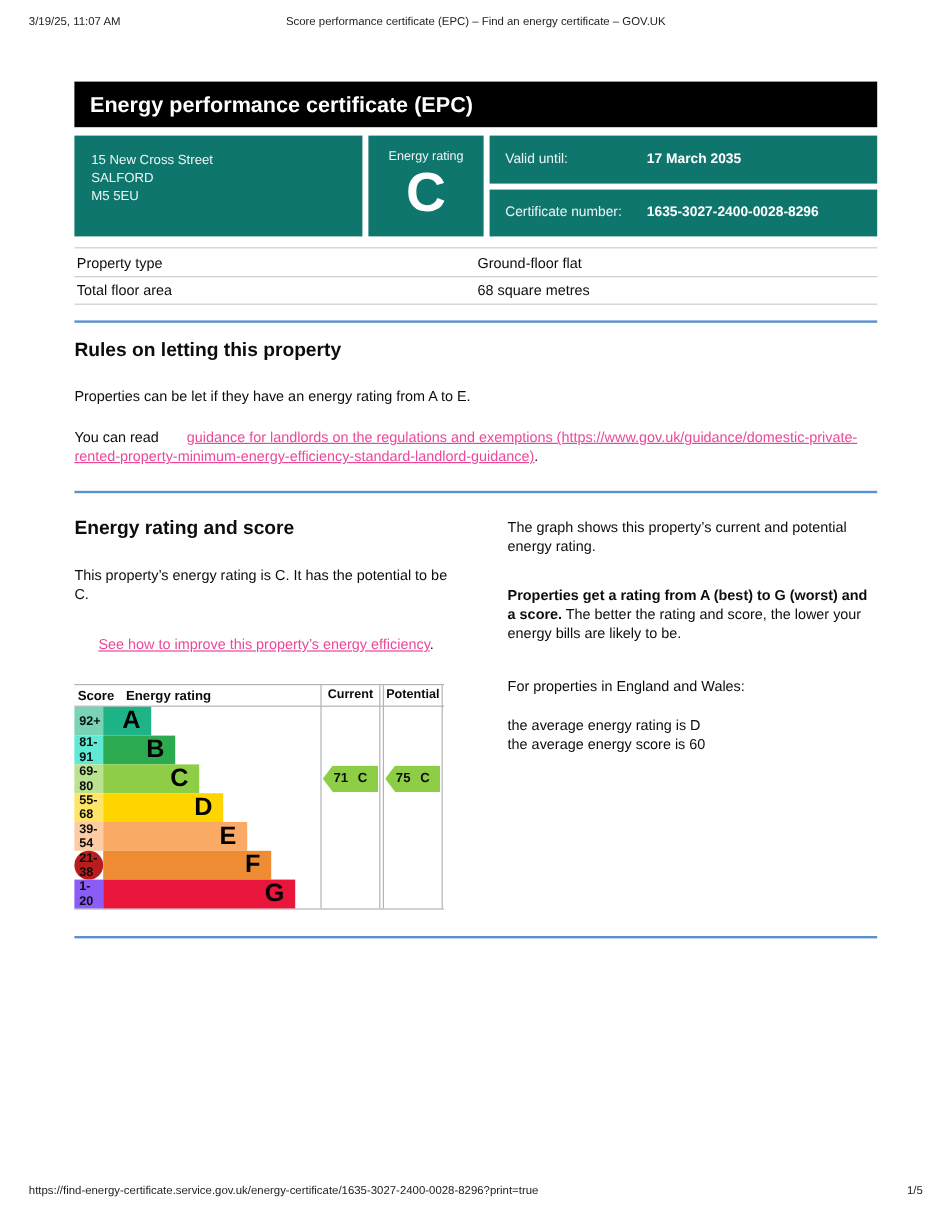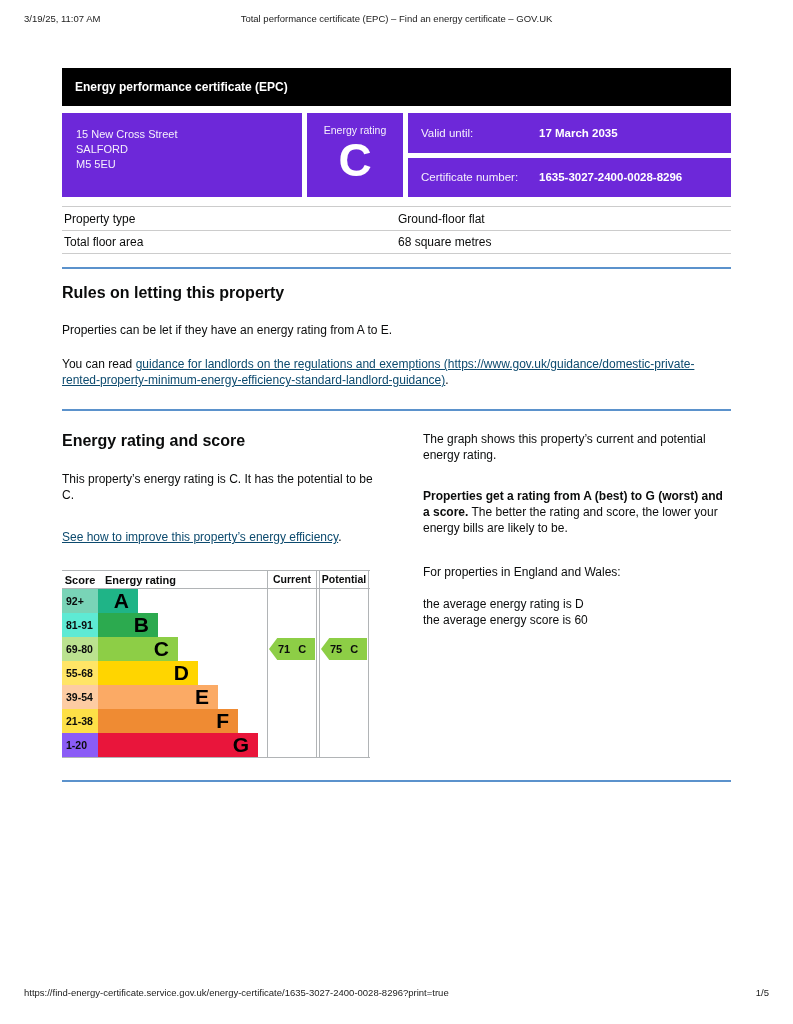--- a/index.html
+++ b/index.html
@@ -11,24 +11,24 @@
   }
   
   .print-header { position:absolute; top:13px; left:24px; right:24px; height:14px; font-size:9.5px; color:#222; }
   .ph-date { position:absolute; left:0; top:0; }
   .ph-title { display:block; text-align:center; }
   .print-footer { position:absolute; top:987px; left:24px; right:24px; font-size:9.5px; color:#222; display:flex; justify-content:space-between; }
 
   .content { position:absolute; left:62px; top:68px; width:669px; }
 
   .banner { background:#000; color:#fff; height:38px; display:flex; align-items:center; padding:0 13px; }
-  .banner h1 { font-size:12px; font-weight:bold; }
+  .banner h1 { font-size:18px; font-weight:bold; }
 
   .blue-row { display:flex; margin-top:7px; height:84px; gap:5px; }
-  .bluebox { background:#6d28d9; color:#fff; }
+  .bluebox { background:#0f766e; color:#fff; }
   .address-box { width:240px; padding:14px 14px; font-size:11px; line-height:15px; color:rgba(255,255,255,0.93); }
   .rating-box { width:96px; text-align:center; padding-top:11px; font-size:10.5px; color:rgba(255,255,255,0.93); }
   .rating-big { font-size:46px; font-weight:bold; line-height:48px; color:#fff; }
   .right-boxes { flex:1; display:flex; flex-direction:column; gap:5px; }
   .info-box { flex:1; display:flex; align-items:center; padding:0 13px; font-size:11.5px; }
   .info-label { width:118px; color:rgba(255,255,255,0.93); }
   .info-value { font-weight:bold; }
 
   .prop-table { margin-top:9px; }
   .prop-row { display:flex; align-items:center; height:24px; border-top:1px solid #ccc; font-size:12px; padding:0 2px; }
@@ -38,53 +38,53 @@
   hr.blue { border:none; border-top:2px solid #5b92cc; }
   .hr1 { margin-top:13px; }
   .hr2 { margin-top:21px; }
   .hr3 { margin-top:22px; }
 
   h2 { font-size:16px; font-weight:bold; line-height:19px; }
   .rules-h2 { margin-top:14px; }
   p { font-size:12px; line-height:16px; }
   .rules-p1 { margin-top:20px; }
   .rules-p2 { margin-top:18px; }
-  a { color:#0c4a6e; text-decoration:underline; }
+  a { color:#ec4899; text-decoration:underline;margin-left:20px; }
   .suffix { color:#0b0c0c; }
 
   .two-col { display:flex; justify-content:space-between; margin-top:20px; }
   .col-left { width:311px; }
   .col-right { width:308px; }
   .left-p { margin-top:21px; }
   .left-link-p { margin-top:26px; }
   .right-p2 { margin-top:25px; }
   .right-p3 { margin-top:28px; }
   .right-p4 { margin-top:16px; }
 
   
   .chart { position:relative; width:308px; margin-top:25px; border-top:1px solid #b1b4b6; border-bottom:1px solid #b1b4b6; }
   .chart-header { display:flex; height:18px; align-items:center; border-bottom:1px solid #b1b4b6; font-weight:bold; font-size:11px; }
   .score-h { width:36px; text-align:center; }
   .rating-h { padding-left:7px; }
   .band-row { display:flex; height:24px; }
-  .score-cell { width:36px; display:flex; align-items:center; padding-left:4px; font-size:10.5px; font-weight:bold; }
+  .score-cell { width:24px; display:flex; align-items:center; padding-left:4px; font-size:10.5px; font-weight:bold; }
   .band-bar { display:flex; align-items:center; justify-content:flex-end; padding-right:9px; font-size:21px; font-weight:bold; color:#000; }
   .col-box { position:absolute; top:0; bottom:0; width:50px; border-left:1px solid #b1b4b6; border-right:1px solid #b1b4b6; text-align:center; font-weight:bold; font-size:10.5px; padding-top:2px; background:transparent; }
   .current-box { left:205px; }
   .potential-box { left:257px; }
   .arrow { position:absolute; width:46px; height:22px; display:flex; align-items:center; justify-content:center; font-size:11px; font-weight:bold; word-spacing:5px; clip-path:polygon(0% 50%, 18% 0%, 100% 0%, 100% 100%, 18% 100%); }
   .current-arrow { left:207px; }
   .potential-arrow { left:259px; }
 </style>
 </head>
 <body>
 
 <div class="print-header">
   <span class="ph-date">3/19/25, 11:07 AM</span>
-  <span class="ph-title">Total performance certificate (EPC) – Find an energy certificate – GOV.UK</span>
+  <span class="ph-title">Score performance certificate (EPC) – Find an energy certificate – GOV.UK</span>
 </div>
 
 <div class="content">
 
   <div class="banner">
     <h1>Energy performance certificate (EPC)</h1>
   </div>
 
   <div class="blue-row">
     <div class="bluebox address-box">
@@ -153,21 +153,21 @@
             </div>
             <div class="band-row">
               <div class="score-cell" style="background: rgb(255, 229, 102);">55-68</div>
               <div class="band-bar" style="background: rgb(255, 213, 0); width: 100px;">D</div>
             </div>
             <div class="band-row">
               <div class="score-cell" style="background: rgb(253, 204, 163);">39-54</div>
               <div class="band-bar" style="background: rgb(251, 170, 101); width: 120px;">E</div>
             </div>
             <div class="band-row">
-              <div class="score-cell" style="background: #fde047;">21-38</div>
+              <div class="score-cell" style="background: #b91c1c; border-radius: 12px;">21-38</div>
               <div class="band-bar" style="background: rgb(239, 139, 51); width: 140px;">F</div>
             </div>
             <div class="band-row">
               <div class="score-cell" style="background: #8b5cf6;">1-20</div>
               <div class="band-bar" style="background: rgb(233, 21, 59); width: 160px;">G</div>
             </div>
           </div>
         <div class="col-box current-box"><span>Current</span></div>
         <div class="col-box potential-box"><span>Potential</span></div>
         <div class="arrow current-arrow" id="current-arrow" style="background: rgb(141, 206, 70); top: 67px;">71 C</div>

